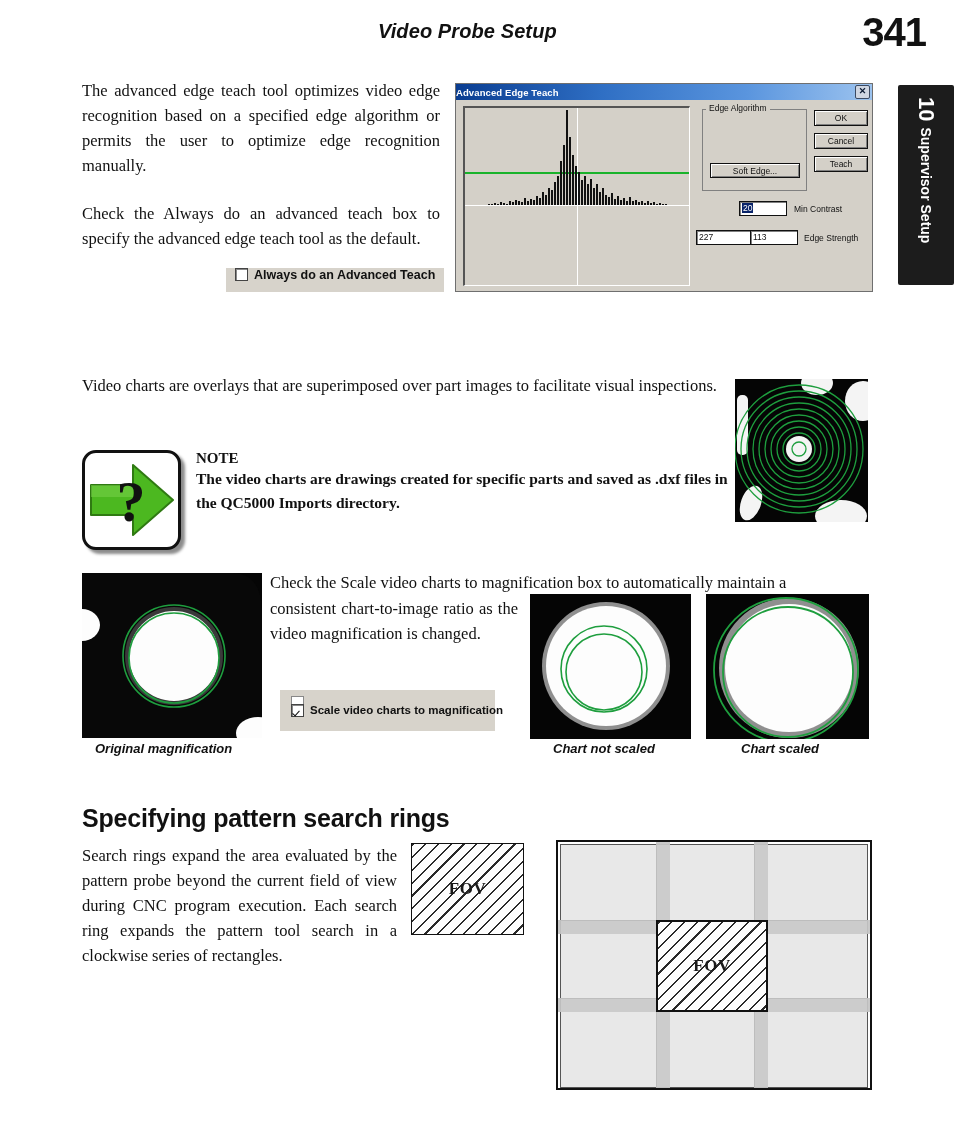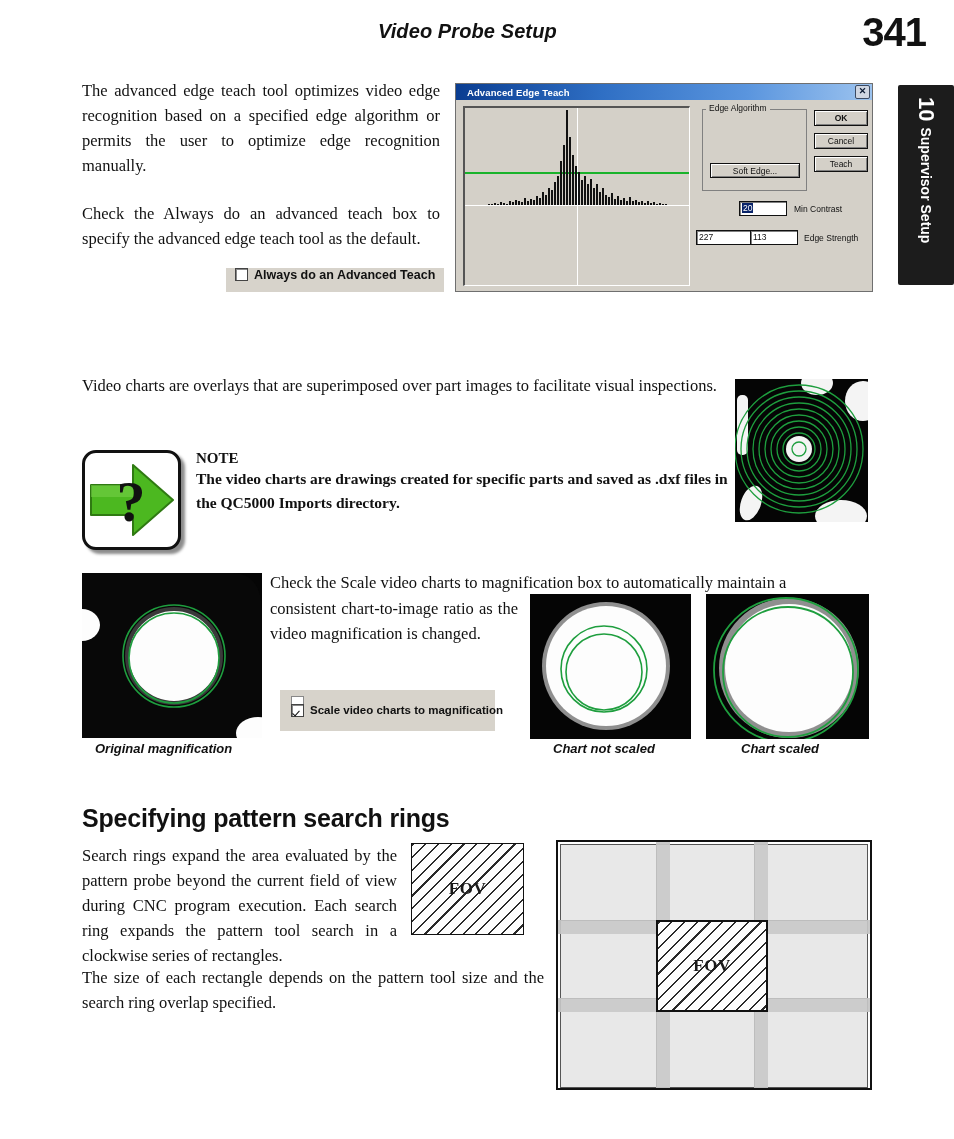--- a/index.html
+++ b/index.html
@@ -57,21 +57,21 @@
   
   .dlg{
     position:absolute;left:455px;top:83px;width:418px;height:209px;
     background:#d4d0c8;border:1px solid #6f6f6f;box-sizing:border-box;
     font-family:"Liberation Sans", sans-serif;
   }
   .dlg-title{
     height:16px;
     background:linear-gradient(to right,#0a3d91 0%,#2f6fc4 35%,#5a95de 70%,#9cc3ef 100%);
     display:flex;align-items:center;justify-content:space-between;
-    padding:0 2px 0 11px;box-sizing:border-box;
+    padding:0 2px 0 0;box-sizing:border-box;
   }
   .dlg-title-txt{color:#fff;font-size:9.5px;font-weight:bold;letter-spacing:.1px;}
   .dlg-close{
     width:13px;height:12px;background:#cfd6e2;border:1px solid #3b4a63;
     color:#0a1a33;font-size:9px;font-weight:bold;line-height:10px;text-align:center;
     border-radius:2px;
   }
   .dlg-body{position:relative;height:calc(100% - 16px);}
 
   
@@ -107,21 +107,21 @@
   .radio.on::after{
     content:"";position:absolute;left:2px;top:2px;width:3px;height:3px;
     border-radius:50%;background:#111;
   }
   .btn{
     background:#d4d0c8;border:1px solid #111;
     box-shadow:inset 1px 1px 0 #fff, inset -1px -1px 0 #808080;
     font-size:8.5px;color:#111;text-align:center;box-sizing:border-box;
   }
   .btn-soft{position:absolute;left:254px;top:63px;width:90px;height:15px;line-height:14px;}
-  .btn-ok{position:absolute;left:358px;top:10px;width:54px;height:16px;line-height:15px;font-weight:bold;}
+  .btn-ok{position:absolute;left:358px;top:10px;width:54px;height:16px;line-height:15px;font-weight:normal;}
   .btn-cancel{position:absolute;left:358px;top:33px;width:54px;height:16px;line-height:15px;}
   .btn-teach{position:absolute;left:358px;top:56px;width:54px;height:16px;line-height:15px;}
 
   .fld{
     position:absolute;background:#fff;border:1px solid #111;
     box-shadow:inset 1px 1px 0 #808080;
     font-size:8.5px;color:#111;padding:1px 2px;box-sizing:border-box;
   }
   .fld-mc{left:283px;top:101px;width:48px;height:15px;}
   .fld-mc span{background:#0a246a;color:#fff;padding:0 1px;}
@@ -400,21 +400,20 @@
       <circle cx="83" cy="74" r="70" fill="#8f8f8f"></circle>
       <circle cx="83" cy="74" r="64" fill="#fdfdfd"></circle>
       <circle cx="80" cy="76" r="72" fill="none" stroke="#1e9e3e" stroke-width="1.8"></circle>
       <circle cx="82" cy="78" r="65" fill="none" stroke="#1e9e3e" stroke-width="1.8"></circle>
     </svg>
   </div>
   <div class="cap" style="left:741px;top:741px;">Chart scaled</div>
 
   <div class="h2" style="position:absolute;left:82px;top:804px;">Specifying pattern search rings</div>
   <div class="para" style="position:absolute;left:82px;top:843px;width:315px;">Search rings expand the area evaluated by the pattern probe beyond the current field of view during CNC program execution. Each search ring expands the pattern tool search in a clockwise series of rectangles.</div>
-  <div class="para" style="position:absolute;left:82px;top:965px;width:462px;">The size of each rectangle depends on the pattern tool size and the search ring overlap specified.</div>
 
   <div class="fov-inset hatch">
     <span class="fov-lbl">FOV</span>
   </div>
 
   <div class="ringgrid">
 
     <div class="rg-band-h" style="left:0;top:78px;width:100%;height:14px;"></div>
     <div class="rg-band-h" style="left:0;top:156px;width:100%;height:14px;"></div>
 

